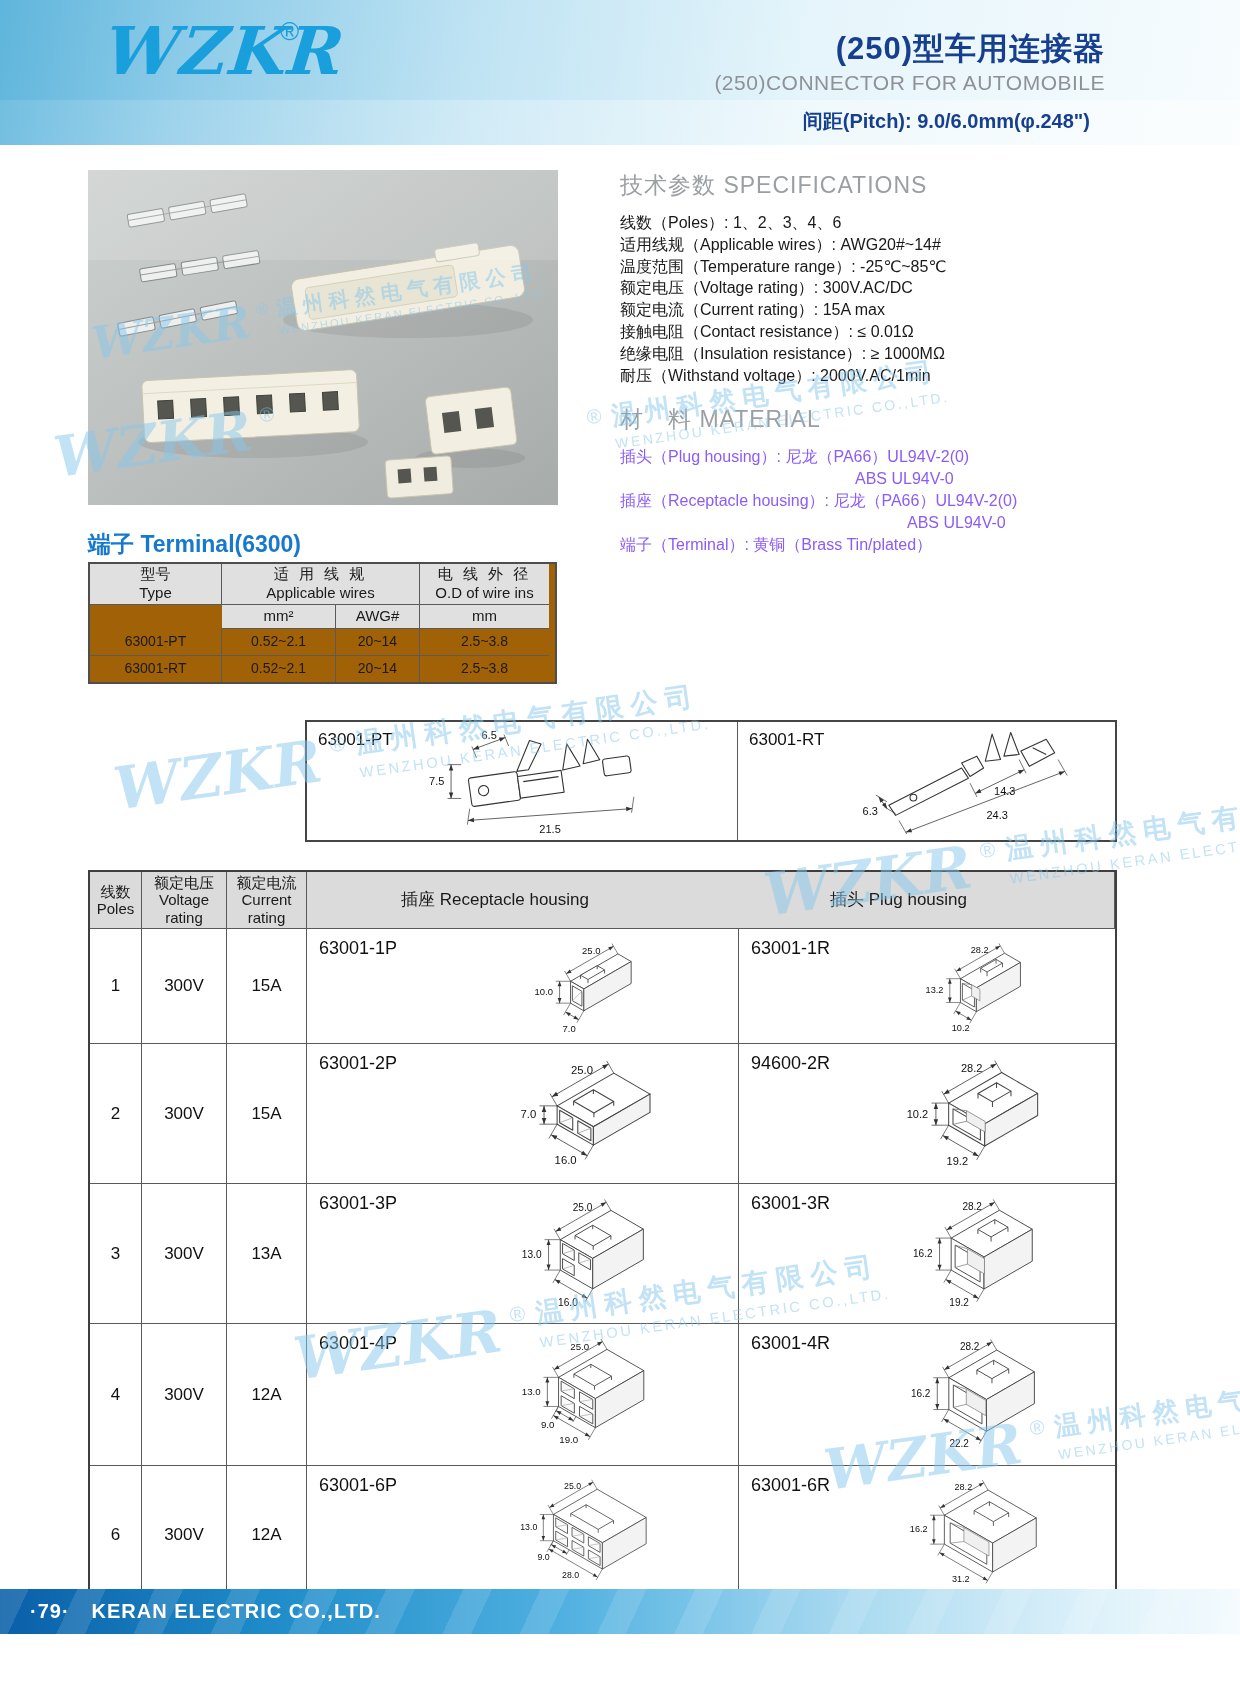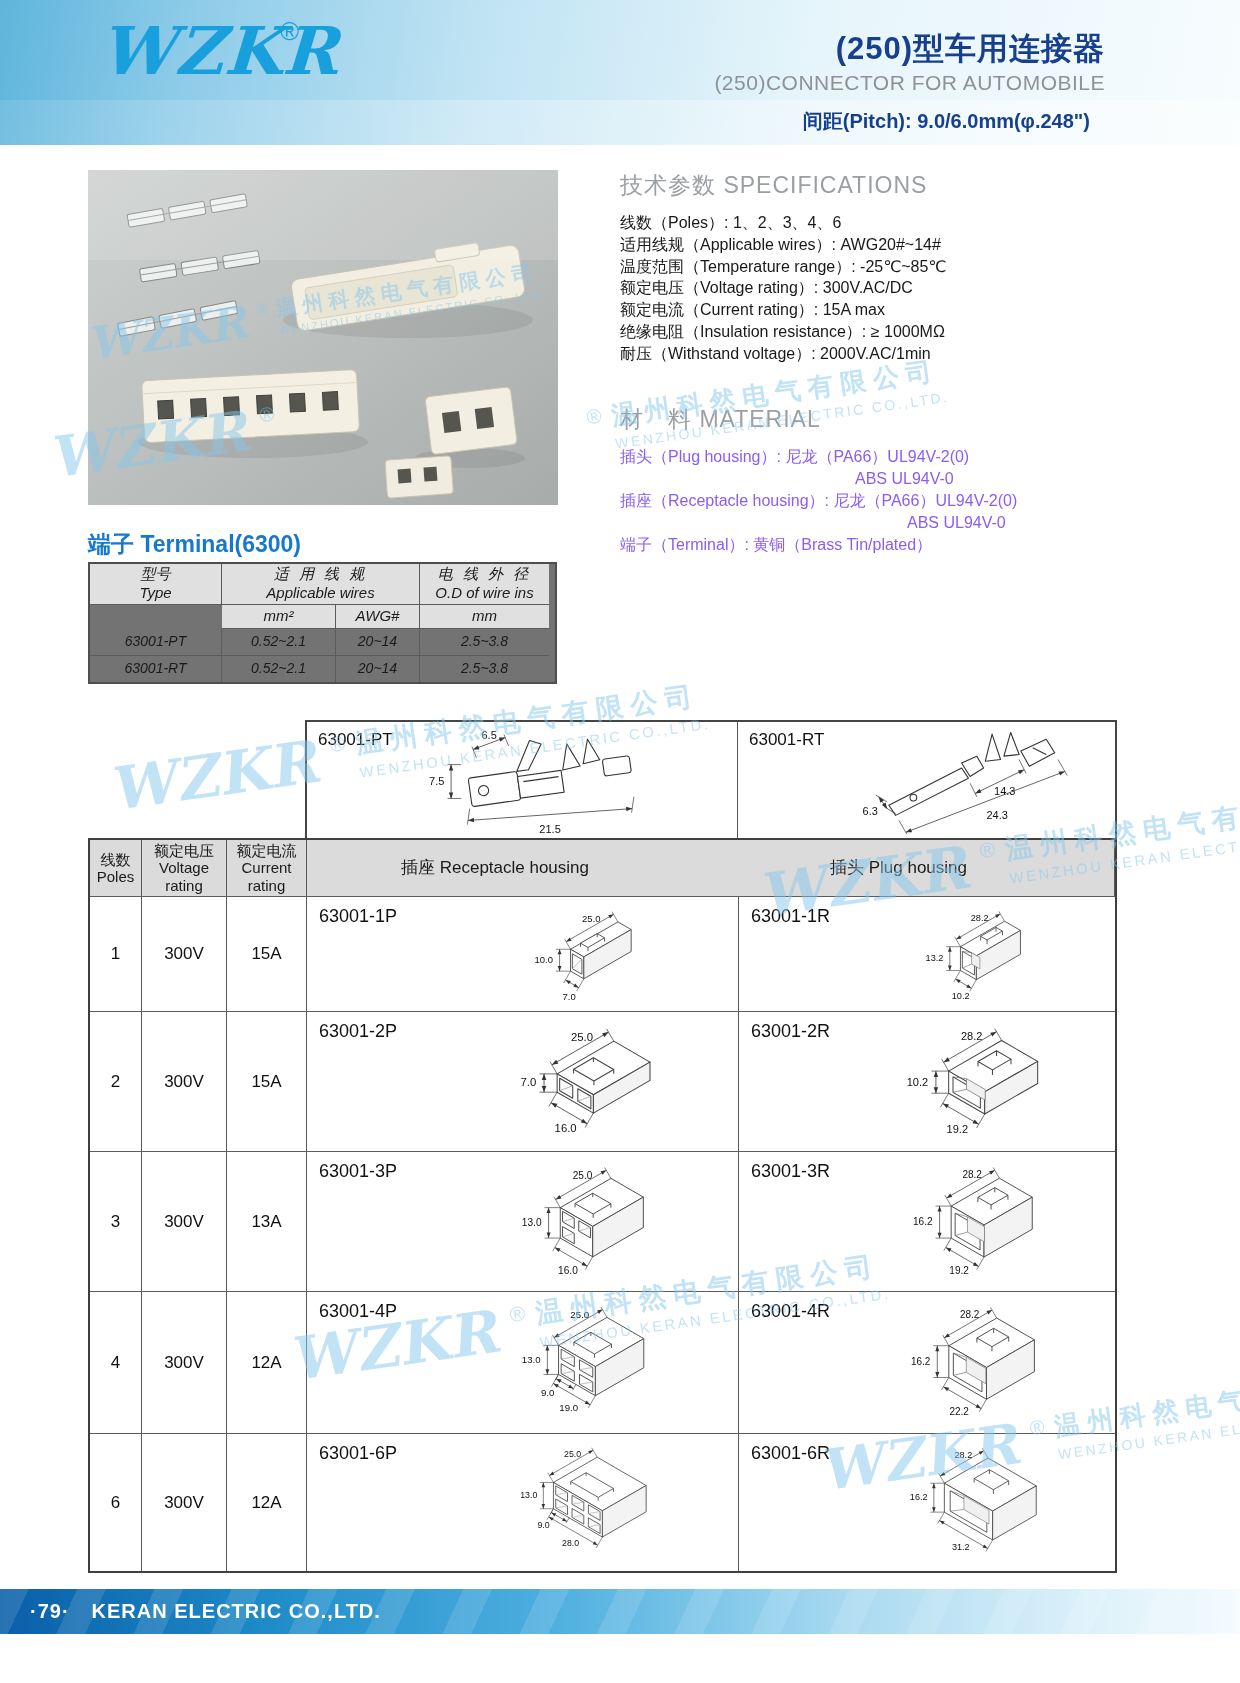--- a/index.html
+++ b/index.html
@@ -25,21 +25,21 @@
   .photo svg{display:block;width:100%;height:100%;}
   
   .specs{position:absolute;left:620px;top:170px;width:570px;}
   .sec-heading{font-size:23px;font-weight:normal;color:#9a9fa3;letter-spacing:1px;margin-bottom:11px;}
   .spec-list div{font-size:16px;line-height:21.8px;color:#191919;}
   .material{position:absolute;left:620px;top:404px;width:570px;}
   .material-list div{font-size:16px;line-height:22px;color:#8b5cf6;}
   
   .t6300-heading{position:absolute;left:88px;top:529px;font-size:23px;font-weight:bold;color:#1779cd;}
   .ttable{position:absolute;left:88px;top:562px;width:465px;border:2px solid #4e4e4e;
-    display:grid;grid-template-columns:132px 114px 84px 129px;background:#737373;font-style:italic;}
+    display:grid;grid-template-columns:132px 114px 84px 129px;background:#a16207;}
   .ttable .cell{border-right:1px solid #5a5a5a;border-bottom:1px solid #5a5a5a;
     display:flex;flex-direction:column;align-items:center;justify-content:center;
     font-size:15px;line-height:1.25;text-align:center;}
   .ttable .cell.lastcol{border-right:none;}
   .ttable .cell.lastrow{border-bottom:none;}
   .ttable .hd{background:#e0e0e0;}
   .ttable .h1{height:40px;}
   .ttable .h2{height:23px;font-size:15px;}
   .ttable .dr{height:26px;font-size:14px;}
   .ttable .type-cell{grid-row:1/3;}
@@ -47,21 +47,21 @@
   .cn-sp{letter-spacing:3px;}
   
   .tdraw{position:absolute;left:305px;top:720px;width:808px;height:118px;border:2px solid #454545;
     display:flex;background:#fff;}
   .tdraw-cell{position:relative;height:100%;}
   .tdraw-cell.pt{width:430px;}
   .tdraw-cell.rt{width:374px;border-left:1px solid #5a5a5a;}
   .draw-label{position:absolute;left:11px;top:8px;font-size:17px;color:#111;}
   .tdraw-cell svg{position:absolute;left:105px;top:2px;width:310px;height:110px;}
   
-  .mtable{position:absolute;left:88px;top:838px;width:1025px;border:2px solid #3f3f3f;background:#fff;}
+  .mtable{position:absolute;left:88px;top:870px;width:1025px;border:2px solid #3f3f3f;background:#fff;}
   .mrow{display:flex;}
   .mcell{box-sizing:border-box;border-right:1px solid #5a5a5a;border-bottom:1px solid #5a5a5a;
     display:flex;align-items:center;justify-content:center;text-align:center;}
   .mcell.lastcol{border-right:none;}
   .mrow.lastrow .mcell{border-bottom:none;}
   .mhead .mcell{background:#dbdbdb;flex-direction:column;font-size:15px;line-height:1.16;}
   .mhead .bigcol{font-size:17px;}
   .valcell{font-size:17px;color:#111;}
   .dcell{position:relative;justify-content:flex-start;align-items:flex-start;}
   .part-label{position:absolute;left:12px;top:9px;font-size:18px;color:#111;}
@@ -167,20 +167,21 @@
   <div class="sec-heading">
     <span>技术参数</span>
     <span>SPECIFICATIONS</span>
   </div>
   <div class="spec-list">
       <div>线数（Poles）:  1、2、3、4、6</div>
       <div>适用线规（Applicable wires）:  AWG20#~14#</div>
       <div>温度范围（Temperature range）:  -25℃~85℃</div>
       <div>额定电压（Voltage rating）:  300V.AC/DC</div>
       <div>额定电流（Current rating）:  15A max</div>
+      <div>接触电阻（Contact resistance）:  ≤ 0.01Ω</div>
       <div>绝缘电阻（Insulation resistance）:  ≥ 1000MΩ</div>
       <div>耐压（Withstand voltage）:  2000V.AC/1min</div>
     </div>
 </div>
 
 <div class="material">
   <div class="sec-heading">
     <span>材　料</span>
     <span>MATERIAL</span>
   </div>
@@ -419,21 +420,21 @@
           <text x="36.0" y="82.0" font-size="13" fill="#111" text-anchor="end">7.0</text>
           <line x1="60" y1="88.5" x2="50.5" y2="104.9" stroke="#333" stroke-width="0.8"></line>
           <line x1="101.568" y1="112.5" x2="92.1" y2="128.9" stroke="#333" stroke-width="0.8"></line>
           <line x1="53.0" y1="100.6" x2="94.6" y2="124.6" stroke="#333" stroke-width="0.9"></line>
           <polygon points="53,100.624 57.8,106.4 60.4,101.9" fill="#333"></polygon>
           <polygon points="94.568,124.624 89.8,118.9 87.2,123.4" fill="#333"></polygon>
           <text x="69.8" y="134.6" font-size="13" fill="#111" text-anchor="middle">16.0</text>
         </svg>
       </div>
       <div class="mcell dcell rec lastcol" style="width: 376px;">
-        <div class="part-label">63001-2R</div>
+        <div class="part-label">94600-2R</div>
         <svg xmlns="http://www.w3.org/2000/svg" viewBox="2 0 182.67342 156.445" preserveAspectRatio="xMidYMid meet">
           <g stroke="#444" stroke-width="1.2" stroke-linejoin="round" fill="#fff">
             <polygon points="60.0,66.0 122.3,30.0 164.7,54.5 102.4,90.4"></polygon>
             <polygon points="60.0,66.0 102.4,90.4 102.4,116.4 60.0,92.0"></polygon>
             <polygon points="102.4,90.4 164.7,54.5 164.7,80.5 102.4,116.4" fill="#f3f3f3"></polygon>
             <polygon points="94.5,54.7 116.3,42.1 133.3,51.9 111.5,64.5"></polygon>
             <line x1="94.5" y1="60.7" x2="94.5" y2="54.7"></line>
             <line x1="116.3" y1="48.1" x2="116.3" y2="42.1"></line>
             <line x1="133.3" y1="57.9" x2="133.3" y2="51.9"></line>
             <line x1="111.5" y1="70.5" x2="111.5" y2="64.5"></line>

